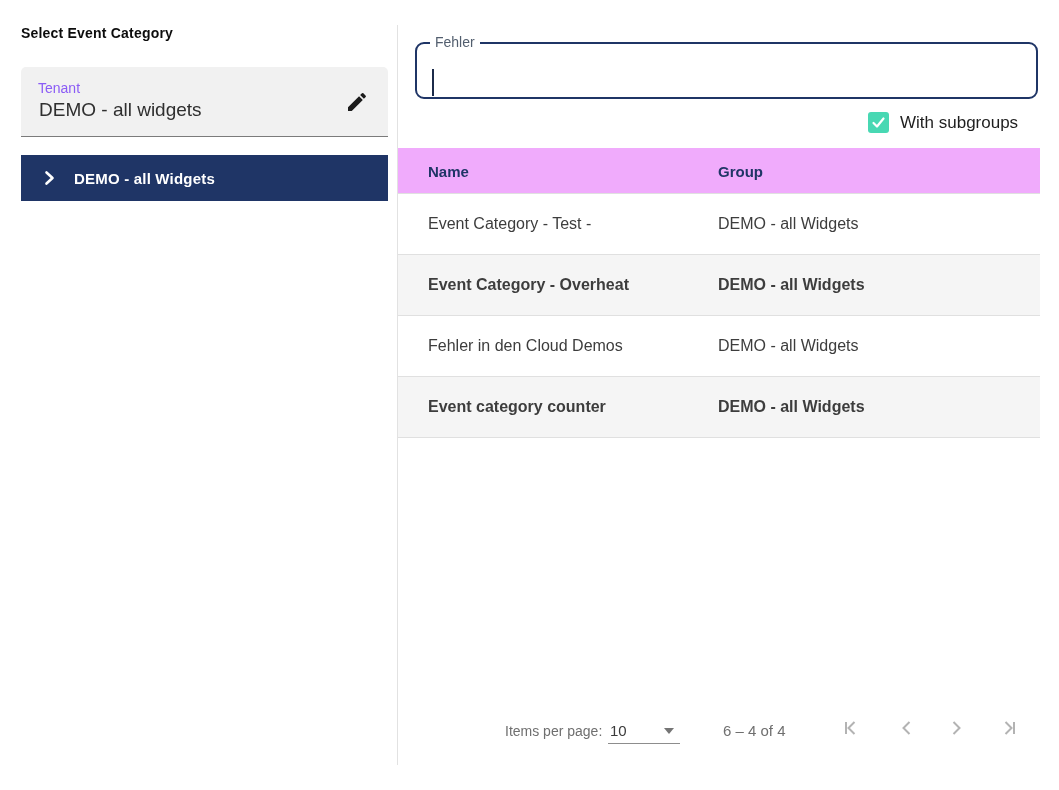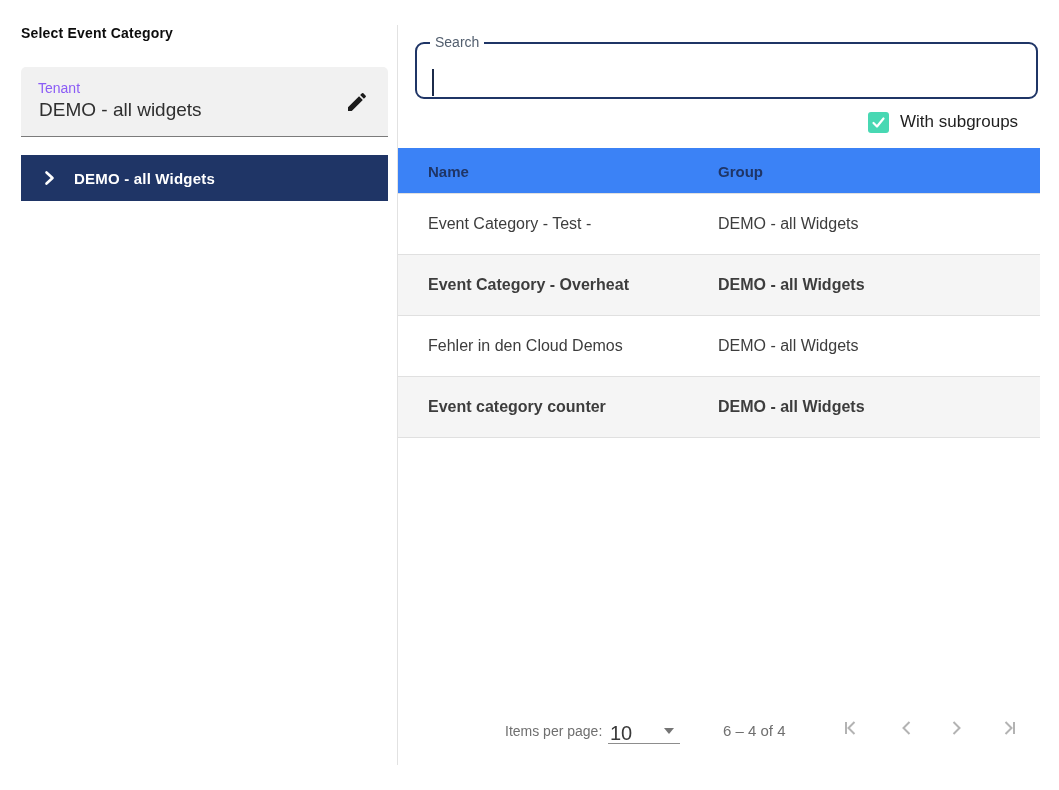--- a/index.html
+++ b/index.html
@@ -46,47 +46,47 @@
   }
   .search-input {
     position:absolute; left:16px; top:12px; width:585px; height:32px;
     border:none; outline:none; background:transparent; font-size:16px;
     font-family:"Liberation Sans", sans-serif; color:#222;
   }
   .caret { position:absolute; left:15px; top:25px; width:2px; height:27px; background:#1c2b4a; animation:blink 1s step-end infinite; }
   @keyframes blink { 50% { opacity:0; } }
 
   
-  .subgroups-row { position:absolute; left:868px; top:112px; display:flex; align-items:flex-start; cursor:pointer; }
+  .subgroups-row { position:absolute; left:868px; top:112px; display:flex; align-items:center; cursor:pointer; }
   .checkbox-box {
     width:21px; height:21px; border-radius:3px; background:var(--teal);
     display:flex; align-items:center; justify-content:center; flex:none;
   }
   .subgroups-label { margin-left:11px; font-size:17px; color:#1f1f1f; white-space:nowrap; }
 
   
   .table { position:absolute; left:398px; top:148px; width:642px; }
-  .thead { position:relative; height:46px; border-bottom:1px solid #e0e0e0; background:#3b82f6; }
+  .thead { position:relative; height:46px; border-bottom:1px solid #e0e0e0; background:#f0abfc; }
   .th { position:absolute; top:15px; font-size:15px; font-weight:700; color:var(--navy); }
   .th-name { left:30px; }
   .th-group { left:320px; }
   .trow { position:relative; height:61px; border-bottom:1px solid #e0e0e0; background:#ffffff; cursor:pointer; }
   .trow.alt { background:#f5f5f5;font-weight:bold; }
   .td { position:absolute; top:50%; transform:translateY(-50%); font-size:16px; color:#3d3d3d; white-space:nowrap; }
   .td-name { left:30px; }
   .td-group { left:320px; }
 
   
   .paginator { position:absolute; left:398px; top:705px; width:642px; height:56px; }
   .ipp-label { position:absolute; left:107px; top:18px; font-size:14px; color:#6f6f6f; }
   .ipp-select {
     position:absolute; left:210px; top:12px; width:72px; height:27px;
     border:none; background:none; border-bottom:1px solid #8d8d8d; cursor:pointer; text-align:left;
   }
-  .ipp-value { position:absolute; left:2px; top:5px; font-size:20px; color:#3a3a3a; font-family:"Liberation Sans", sans-serif; }
+  .ipp-value { position:absolute; left:2px; top:5px; font-size:15px; color:#3a3a3a; font-family:"Liberation Sans", sans-serif; }
   .ipp-arrow {
     position:absolute; right:6px; top:11px; width:0; height:0;
     border-left:5px solid transparent; border-right:5px solid transparent; border-top:6px solid #757575;
   }
   .range-label { position:absolute; left:325px; top:17px; font-size:15px; color:#6f6f6f; white-space:nowrap; }
   .nav-btn {
     position:absolute; top:6px; width:34px; height:34px; border:none; background:none; padding:0;
     display:flex; align-items:center; justify-content:center; cursor:default; color:#b3b3b3;
   }
   .nav-first { left:436px; } .nav-prev { left:492px; } .nav-next { left:541px; } .nav-last { left:594px; }
@@ -115,21 +115,21 @@
       <svg width="18" height="18" viewBox="0 0 18 18" fill="none">
         <polyline points="6.5,3.5 12.5,9 6.5,14.5" stroke="#ffffff" stroke-width="2.6" stroke-linecap="round" stroke-linejoin="round"></polyline>
       </svg>
     </span>
     <span class="tree-label">DEMO - all Widgets</span>
   </div>
 
   <div class="v-divider"></div>
 
   <div class="search-field">
-    <span class="search-label">Search</span>
+    <span class="search-label">Fehler</span>
     <input class="search-input" type="text" aria-label="Search" value="" style="">
     <span class="caret"></span>
   </div>
 
   <div class="subgroups-row">
     <span class="checkbox-box">
       <span style="display:flex;">
         <svg width="15" height="15" viewBox="0 0 15 15" fill="none">
           <polyline points="2.5,8 6,11.5 12.5,3.5" stroke="#ffffff" stroke-width="2.2" stroke-linecap="round" stroke-linejoin="round"></polyline>
         </svg>

